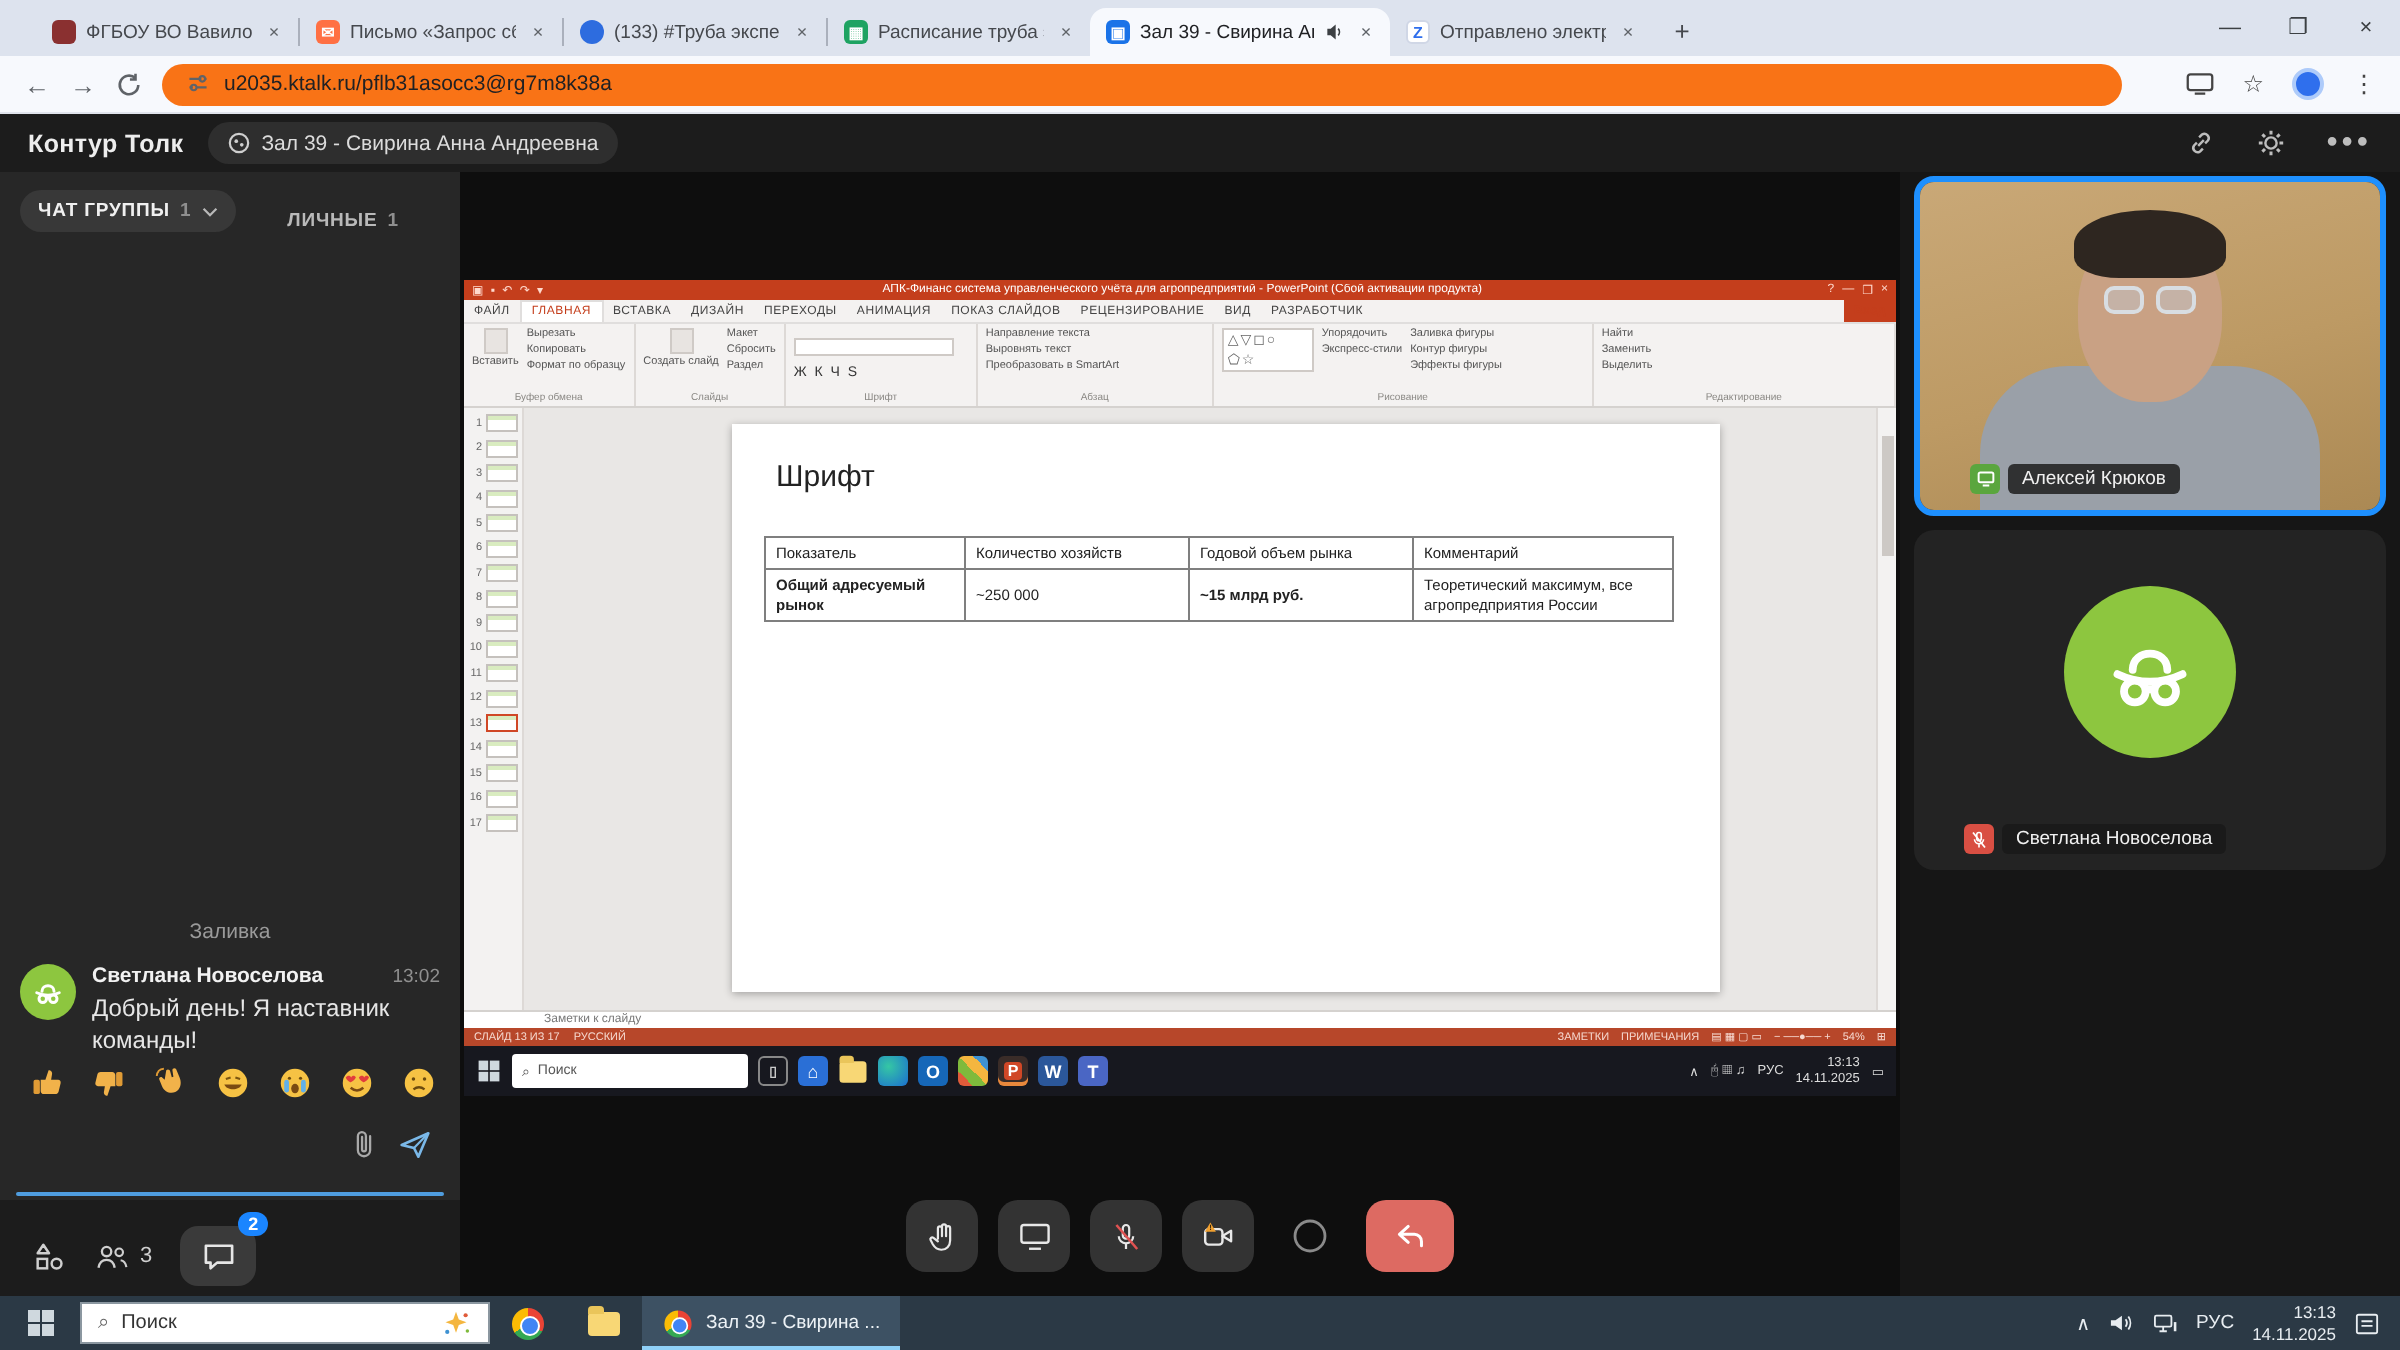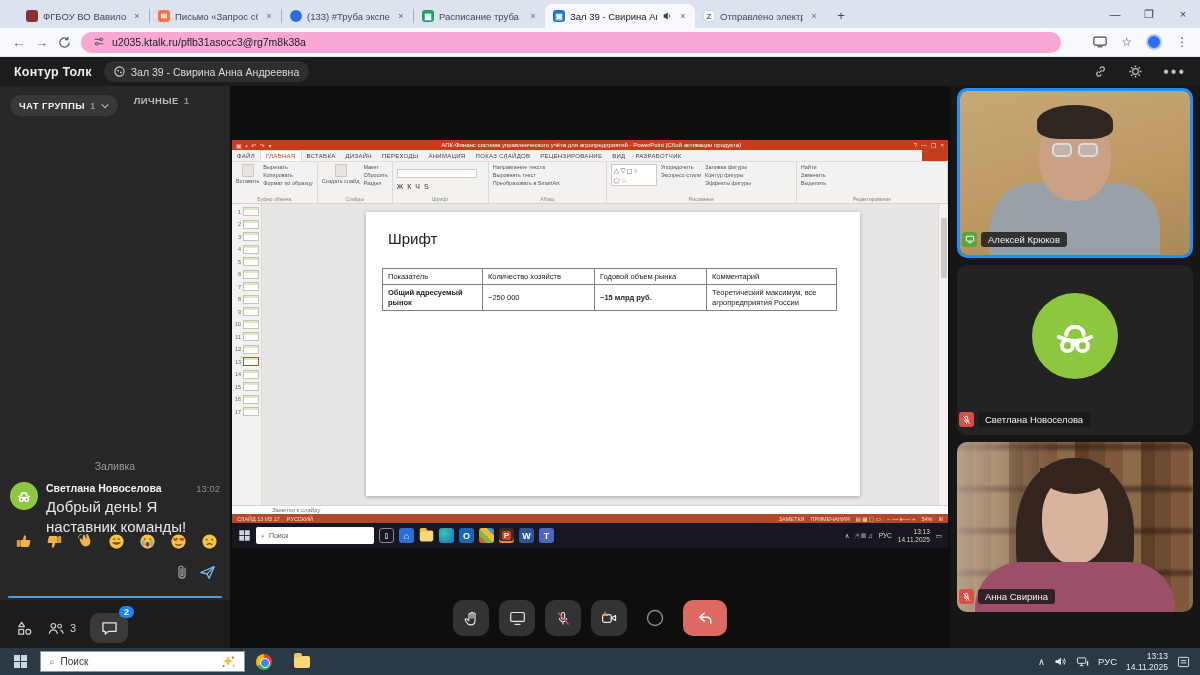--- a/index.html
+++ b/index.html
@@ -14,45 +14,45 @@
   .tab .tclose { width:12px; height:12px; border-radius:50%; display:flex; align-items:center; justify-content:center; font-size:9px; color:#5f6368; }
   .tsep { width:1px; height:14px; background:#aab0bc; margin-bottom:5px; }
   .favicon { width:12px; height:12px; border-radius:3px; flex:none; display:flex; align-items:center; justify-content:center; font-size:8px; font-weight:bold; color:#fff; }
   .fav-crest { background:#8a3030; } .fav-mail { background:#ff7043; } .fav-chat { background:#2d6cdf; border-radius:50%; }
   .fav-sheet { background:#1ea362; } .fav-cam { background:#1a73e8; } .fav-z { background:#fff; color:#2f6fed; border:1px solid #d0d7e6; }
   .newtab { width:22px; height:22px; margin:0 0 2px 4px; font-size:13px; color:#45484d; display:flex; align-items:center; justify-content:center; }
   .wincontrols { margin-left:auto; display:flex; height:28px; align-items:center; }
   .wincontrols span { width:34px; text-align:center; color:#3c4043; font-size:11px; line-height:28px; }
   .toolbar { position:absolute; left:0; top:28px; width:1200px; height:29px; background:#f7f9fd; display:flex; align-items:center; gap:10px; padding:0 12px; border-bottom:1px solid #e0e4ec; }
   .navbtn { color:#5f6368; font-size:13px; }
-  .urlbox { flex:1; max-width:980px; height:21px; background:#f9a8d4; border-radius:11px; display:flex; align-items:center; gap:7px; padding:0 12px; font-size:10.5px; color:#202124; }
+  .urlbox { flex:1; max-width:980px; height:21px; background:#f97316; border-radius:11px; display:flex; align-items:center; gap:7px; padding:0 12px; font-size:10.5px; color:#202124; }
   .toolicons { margin-left:auto; display:flex; gap:14px; align-items:center; color:#444; font-size:12px; }
   .avatar-chip { width:16px; height:16px; border-radius:50%; background:#2f6fed; border:2px solid #aecbfa; }
 
   
   .appheader { position:absolute; left:0; top:57px; width:1200px; height:29px; background:#1c1c1c; display:flex; align-items:center; padding:0 14px; }
   .appname { color:#ededed; font-size:12.5px; font-weight:bold; letter-spacing:.2px; }
   .roompill { margin-left:12px; background:#2e2e2e; color:#dcdcdc; border-radius:13px; height:21px; display:flex; align-items:center; gap:6px; padding:0 10px; font-size:10.5px; }
   .headicons { margin-left:auto; display:flex; gap:20px; align-items:center; color:#bdbdbd; }
 
   
   .sidebar { position:absolute; left:0; top:86px; width:230px; height:562px; background:#1c1c1c; }
   .chatpanel { position:absolute; left:0; top:0; width:230px; height:514px; background:#272727; }
-  .chattabs { display:flex; align-items:flex-start; gap:16px; padding:9px 10px; }
+  .chattabs { display:flex; align-items:flex-end; gap:26px; padding:9px 10px; }
   .chattab { display:flex; align-items:center; gap:5px; font-size:9.5px; font-weight:bold; letter-spacing:.4px; color:#b9b9b9; }
   .chattab.sel { background:#383838; border-radius:13px; padding:5px 9px; color:#f0f0f0; }
   .chattab .badge { color:#8f8f8f; font-weight:bold; }
   .daydivider { position:absolute; left:0; top:374px; width:100%; text-align:center; color:#9a9a9a; font-size:10.5px; }
   .msg { position:absolute; left:10px; top:396px; width:210px; display:flex; gap:8px; }
   .msg-avatar { width:28px; height:28px; border-radius:50%; background:#8dc63f; flex:none; display:flex; align-items:center; justify-content:center; }
   .msg-body { flex:1; }
   .msg-head { display:flex; justify-content:space-between; align-items:baseline; }
   .msg-author { color:#f2f2f2; font-size:10.5px; font-weight:bold; }
   .msg-time { color:#8f8f8f; font-size:9.5px; }
-  .msg-text { color:#e6e6e6; font-size:15px; margin-top:3px; line-height:1.3; }
+  .msg-text { color:#e6e6e6; font-size:12px; margin-top:3px; line-height:1.3; }
   .reactions { position:absolute; left:14px; top:446px; width:205px; display:flex; justify-content:space-between; align-items:center; }
   .reactions svg { width:19px; height:19px; }
   .inputwrap { position:absolute; left:14px; top:478px; width:202px; display:flex; }
   .inputtext { width:150px; color:#e8e8e8; font-size:10.5px; line-height:1.45; }
   .caret { display:inline-block; width:1px; height:11px; background:#e8e8e8; vertical-align:-2px; }
   .inputicons { margin-left:auto; display:flex; align-items:flex-end; gap:10px; padding-bottom:2px; }
   .inputline { position:absolute; left:8px; top:510px; width:214px; height:2px; background:#4f9ddf; border-radius:2px; }
   .sidefooter { position:absolute; left:0; top:522px; width:230px; height:40px; display:flex; align-items:center; gap:14px; padding:0 16px; }
   .footico { display:flex; align-items:center; gap:5px; color:#cfcfcf; font-size:11px; }
   .chatchip { position:relative; background:#3a3a3a; border-radius:9px; width:38px; height:30px; display:flex; align-items:center; justify-content:center; }
@@ -111,21 +111,21 @@
   
   .controls { position:absolute; left:50%; bottom:12px; transform:translateX(-50%); display:flex; gap:10px; }
   .ctrl { width:36px; height:36px; border-radius:10px; background:#333; display:flex; align-items:center; justify-content:center; }
   .ctrl.plain { background:transparent; }
   .ctrl.leave { width:44px; background:#dd6a62; }
 
   
   .rightpanel { position:absolute; left:950px; top:86px; width:250px; height:562px; background:#161616; }
   .tile { position:absolute; left:7px; width:236px; height:170px; border-radius:10px; background:#232323; overflow:hidden; }
   .tile.speaking { border:3px solid #1e90ff; }
-  .namechip { position:absolute; left:2px; bottom:8px; display:flex; gap:4px; z-index:5; }
+  .namechip { position:absolute; left:25px; bottom:8px; display:flex; gap:4px; z-index:5; }
   .badgebox { width:15px; height:15px; border-radius:3px; display:flex; align-items:center; justify-content:center; }
   .badgebox.green { background:#5aa63e; } .badgebox.red { background:#d94f43; }
   .namepill { background:rgba(25,25,25,.82); color:#f0f0f0; font-size:9.5px; padding:2px 7px; border-radius:3px; white-space:nowrap; }
   .video1 { position:absolute; inset:0; background:linear-gradient(165deg,#c9a877 0%,#bd9a64 55%,#ab8954 100%); }
   .v1-torso { position:absolute; left:50%; bottom:-12px; transform:translateX(-50%); width:170px; height:84px; background:#9aa0a8; border-radius:44px 44px 0 0; }
   .v1-head { position:absolute; left:50%; top:22px; transform:translateX(-50%); width:72px; height:88px; background:#c9a184; border-radius:46%; }
   .v1-hair { position:absolute; left:50%; top:14px; transform:translateX(-50%); width:76px; height:34px; background:#2e2620; border-radius:50% 50% 30% 30%; }
   .v1-glasses { position:absolute; left:50%; top:52px; transform:translateX(-50%); display:flex; gap:6px; }
   .v1-glasses i { width:20px; height:14px; border:2px solid #d8dde2; border-radius:5px; background:rgba(190,210,230,.35); }
   .avatar-big { position:absolute; left:50%; top:42%; transform:translate(-50%,-50%); width:86px; height:86px; border-radius:50%; background:#8dc63f; display:flex; align-items:center; justify-content:center; }
@@ -676,40 +676,20 @@
         <span class="badgebox red">
           <svg width="9" height="10" viewBox="0 0 12 13">
               <rect x="4.5" y="1.5" width="3" height="5.5" rx="1.5" fill="none" stroke="#fff" stroke-width="1.1"></rect>
               <path d="M3 6a3 3 0 0 0 6 0M6 9v2.5" fill="none" stroke="#fff" stroke-width="1.1"></path>
               <path d="M2 1.5l8 10" stroke="#fff" stroke-width="1.2"></path>
             </svg>
         </span>
         <span class="namepill">Светлана Новоселова</span>
       </div>
     </div>
-    <div class="tile" style="top:356px">
-      <div class="video3">
-        <div class="v3-shelves"></div>
-          <div class="v3-glow"></div>
-        <div class="v3-hair"></div>
-          <div class="v3-face"></div>
-          <div class="v3-bangs"></div>
-          <div class="v3-hoodie"></div>
-      </div>
-      <div class="namechip">
-        <span class="badgebox red">
-          <svg width="9" height="10" viewBox="0 0 12 13">
-              <rect x="4.5" y="1.5" width="3" height="5.5" rx="1.5" fill="none" stroke="#fff" stroke-width="1.1"></rect>
-              <path d="M3 6a3 3 0 0 0 6 0M6 9v2.5" fill="none" stroke="#fff" stroke-width="1.1"></path>
-              <path d="M2 1.5l8 10" stroke="#fff" stroke-width="1.2"></path>
-            </svg>
-        </span>
-        <span class="namepill">Анна Свирина</span>
-      </div>
-    </div>
   </div>
 
   <div class="hostbar">
     <div class="startbtn">
         <span class="winlogo">
           <i></i>
           <i></i>
           <i></i>
           <i></i>
         </span>
@@ -723,20 +703,24 @@
           <circle cx="4" cy="12.5" r="1.2" fill="#3f92d2"></circle>
           <circle cx="15.5" cy="12" r="1" fill="#7fba3c"></circle>
         </svg>
     </div>
     <div class="hicon">
         <span class="chrome-ico"></span>
       </div>
     <div class="hicon">
         <span class="folder-ico"></span>
       </div>
+    <div class="htask">
+      <span class="chrome-ico" style="transform:scale(.85)"></span>
+      <span>Зал 39 - Свирина ...</span>
+    </div>
     <div class="htray">
       <span>∧</span>
       <svg width="13" height="11" viewBox="0 0 14 12">
           <path d="M1.5 4.5h2.5L7.5 2v8L4 7.5H1.5z" fill="#e8edf1"></path>
           <path d="M9.5 4a3.4 3.4 0 0 1 0 4M11 2.5a6 6 0 0 1 0 7" stroke="#e8edf1" fill="none"></path>
         </svg>
       <svg width="13" height="11" viewBox="0 0 14 12">
           <rect x="1.5" y="2" width="9" height="6" rx=".8" fill="none" stroke="#e8edf1"></rect>
           <path d="M4 10.5h4M6 8v2.5" stroke="#e8edf1"></path>
           <path d="M12.5 10.5v-5" stroke="#e8edf1" stroke-width="1.4"></path>

